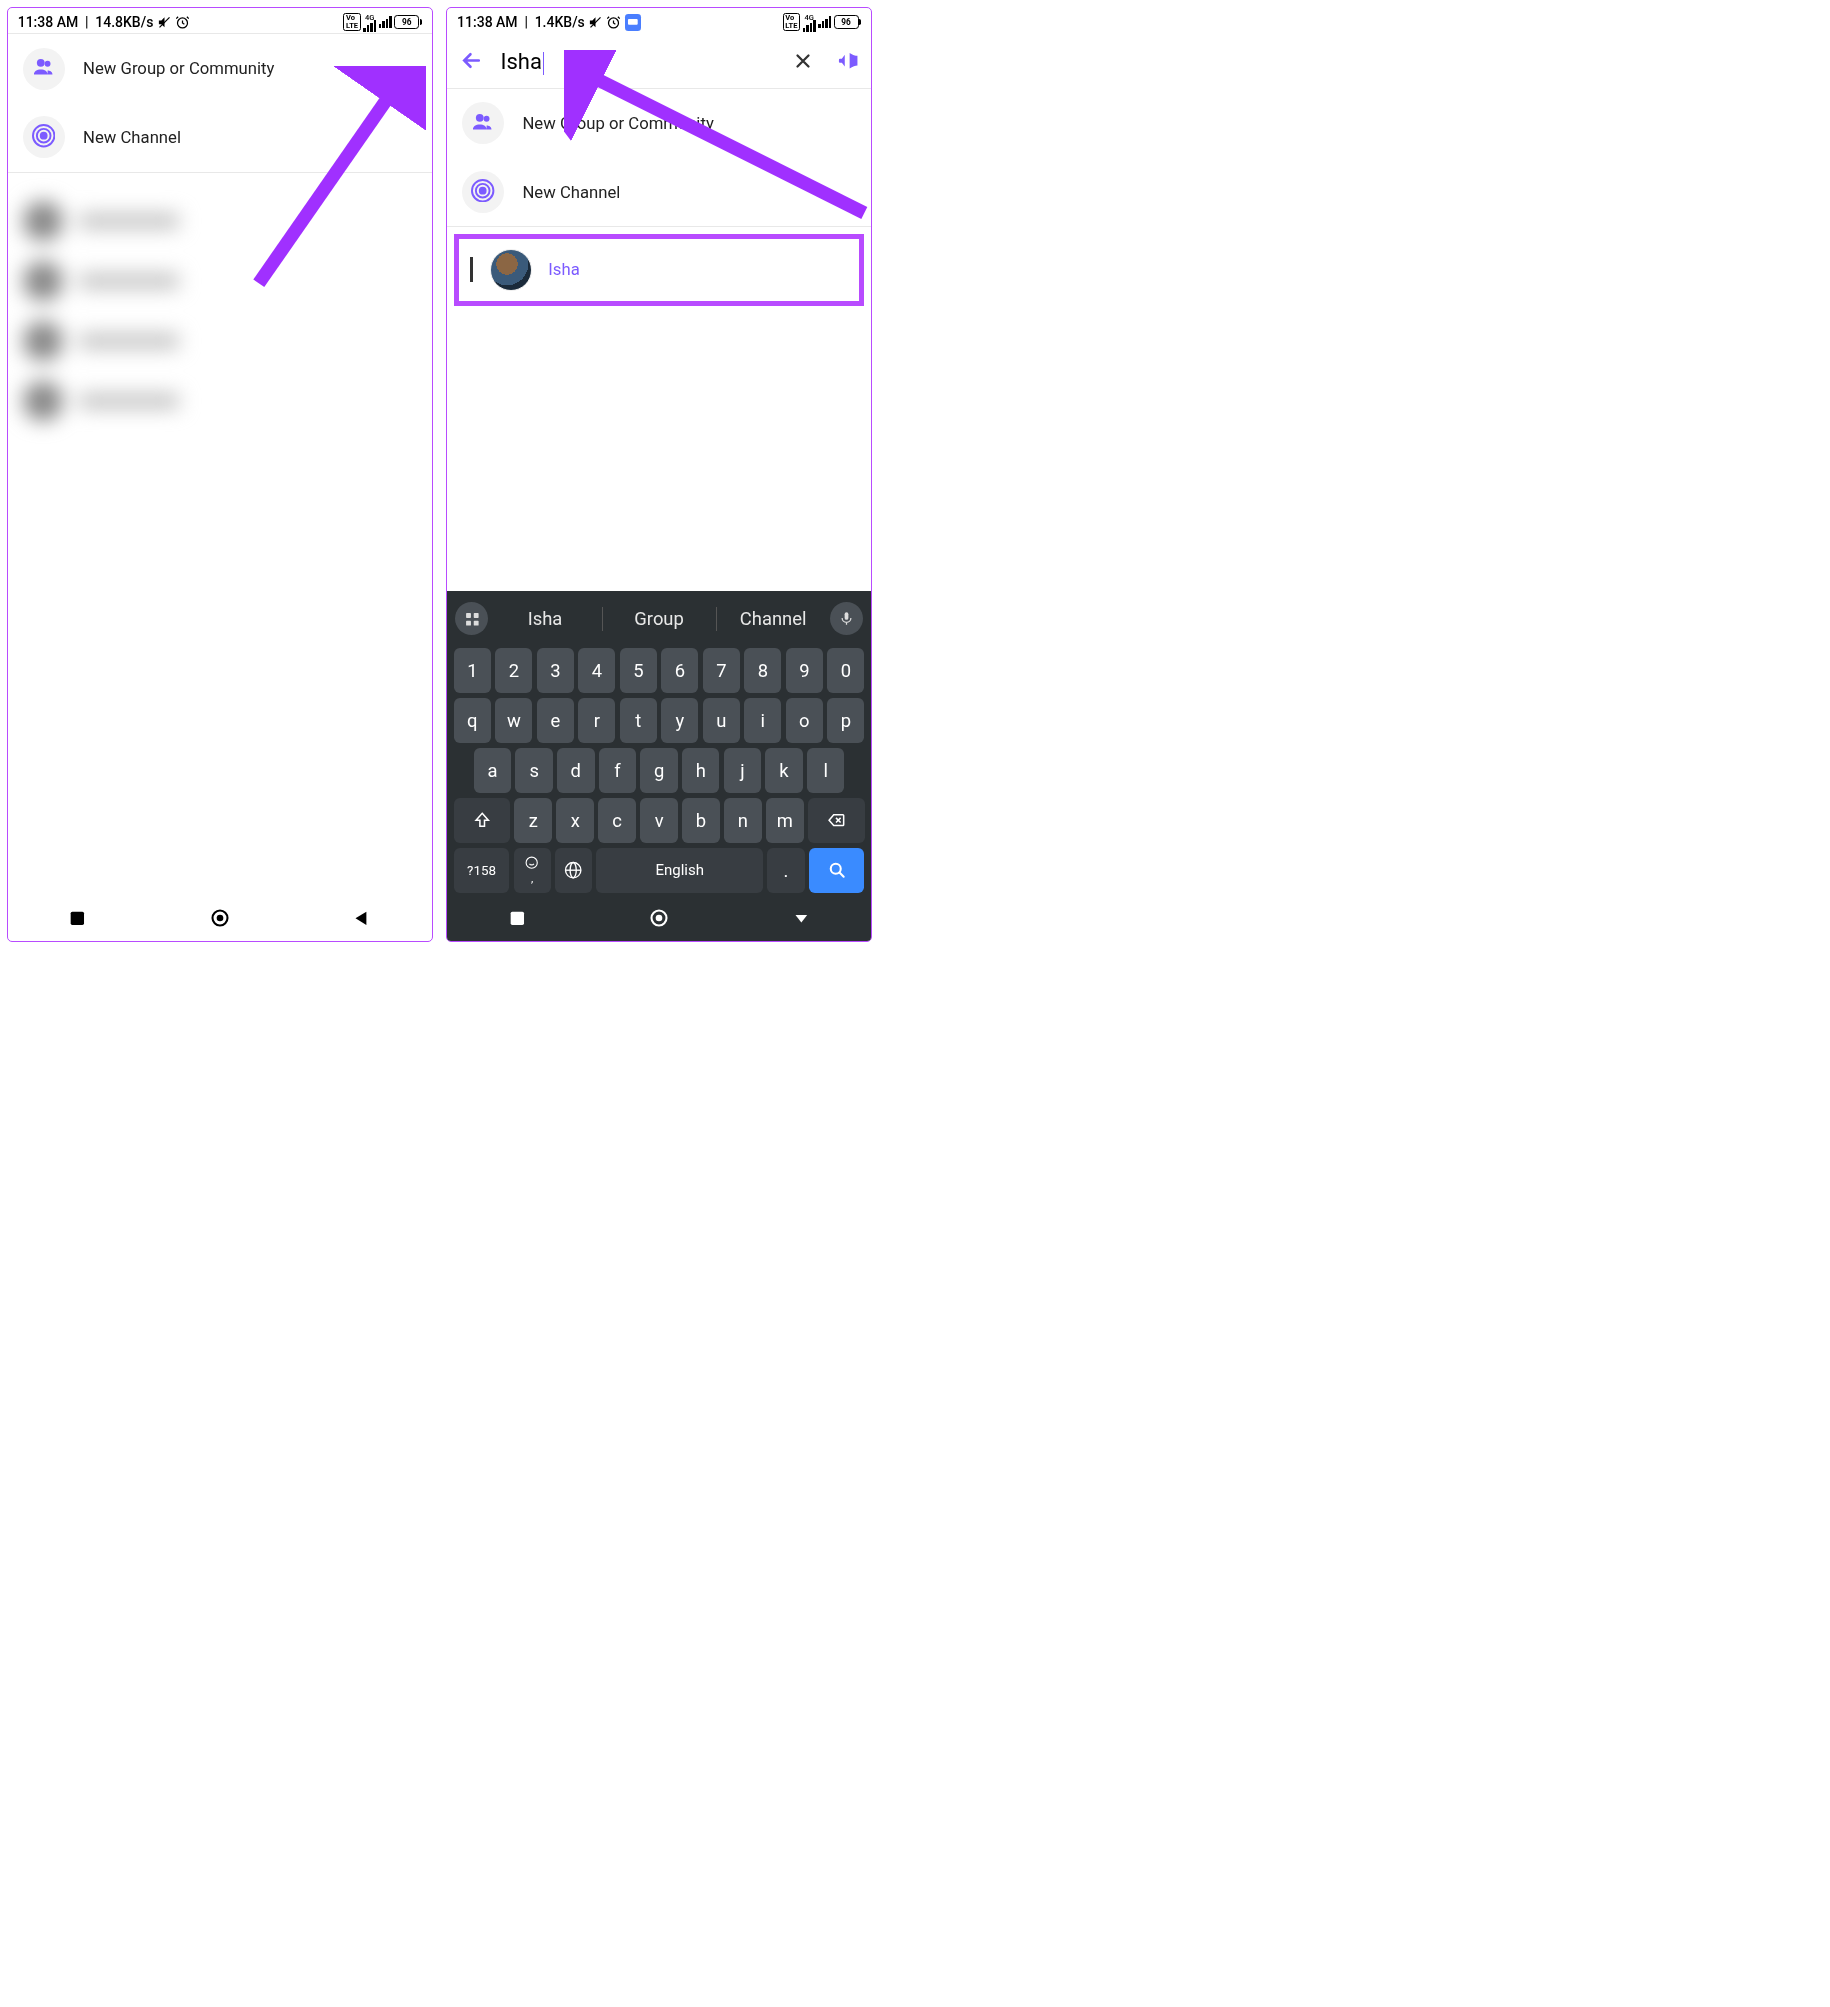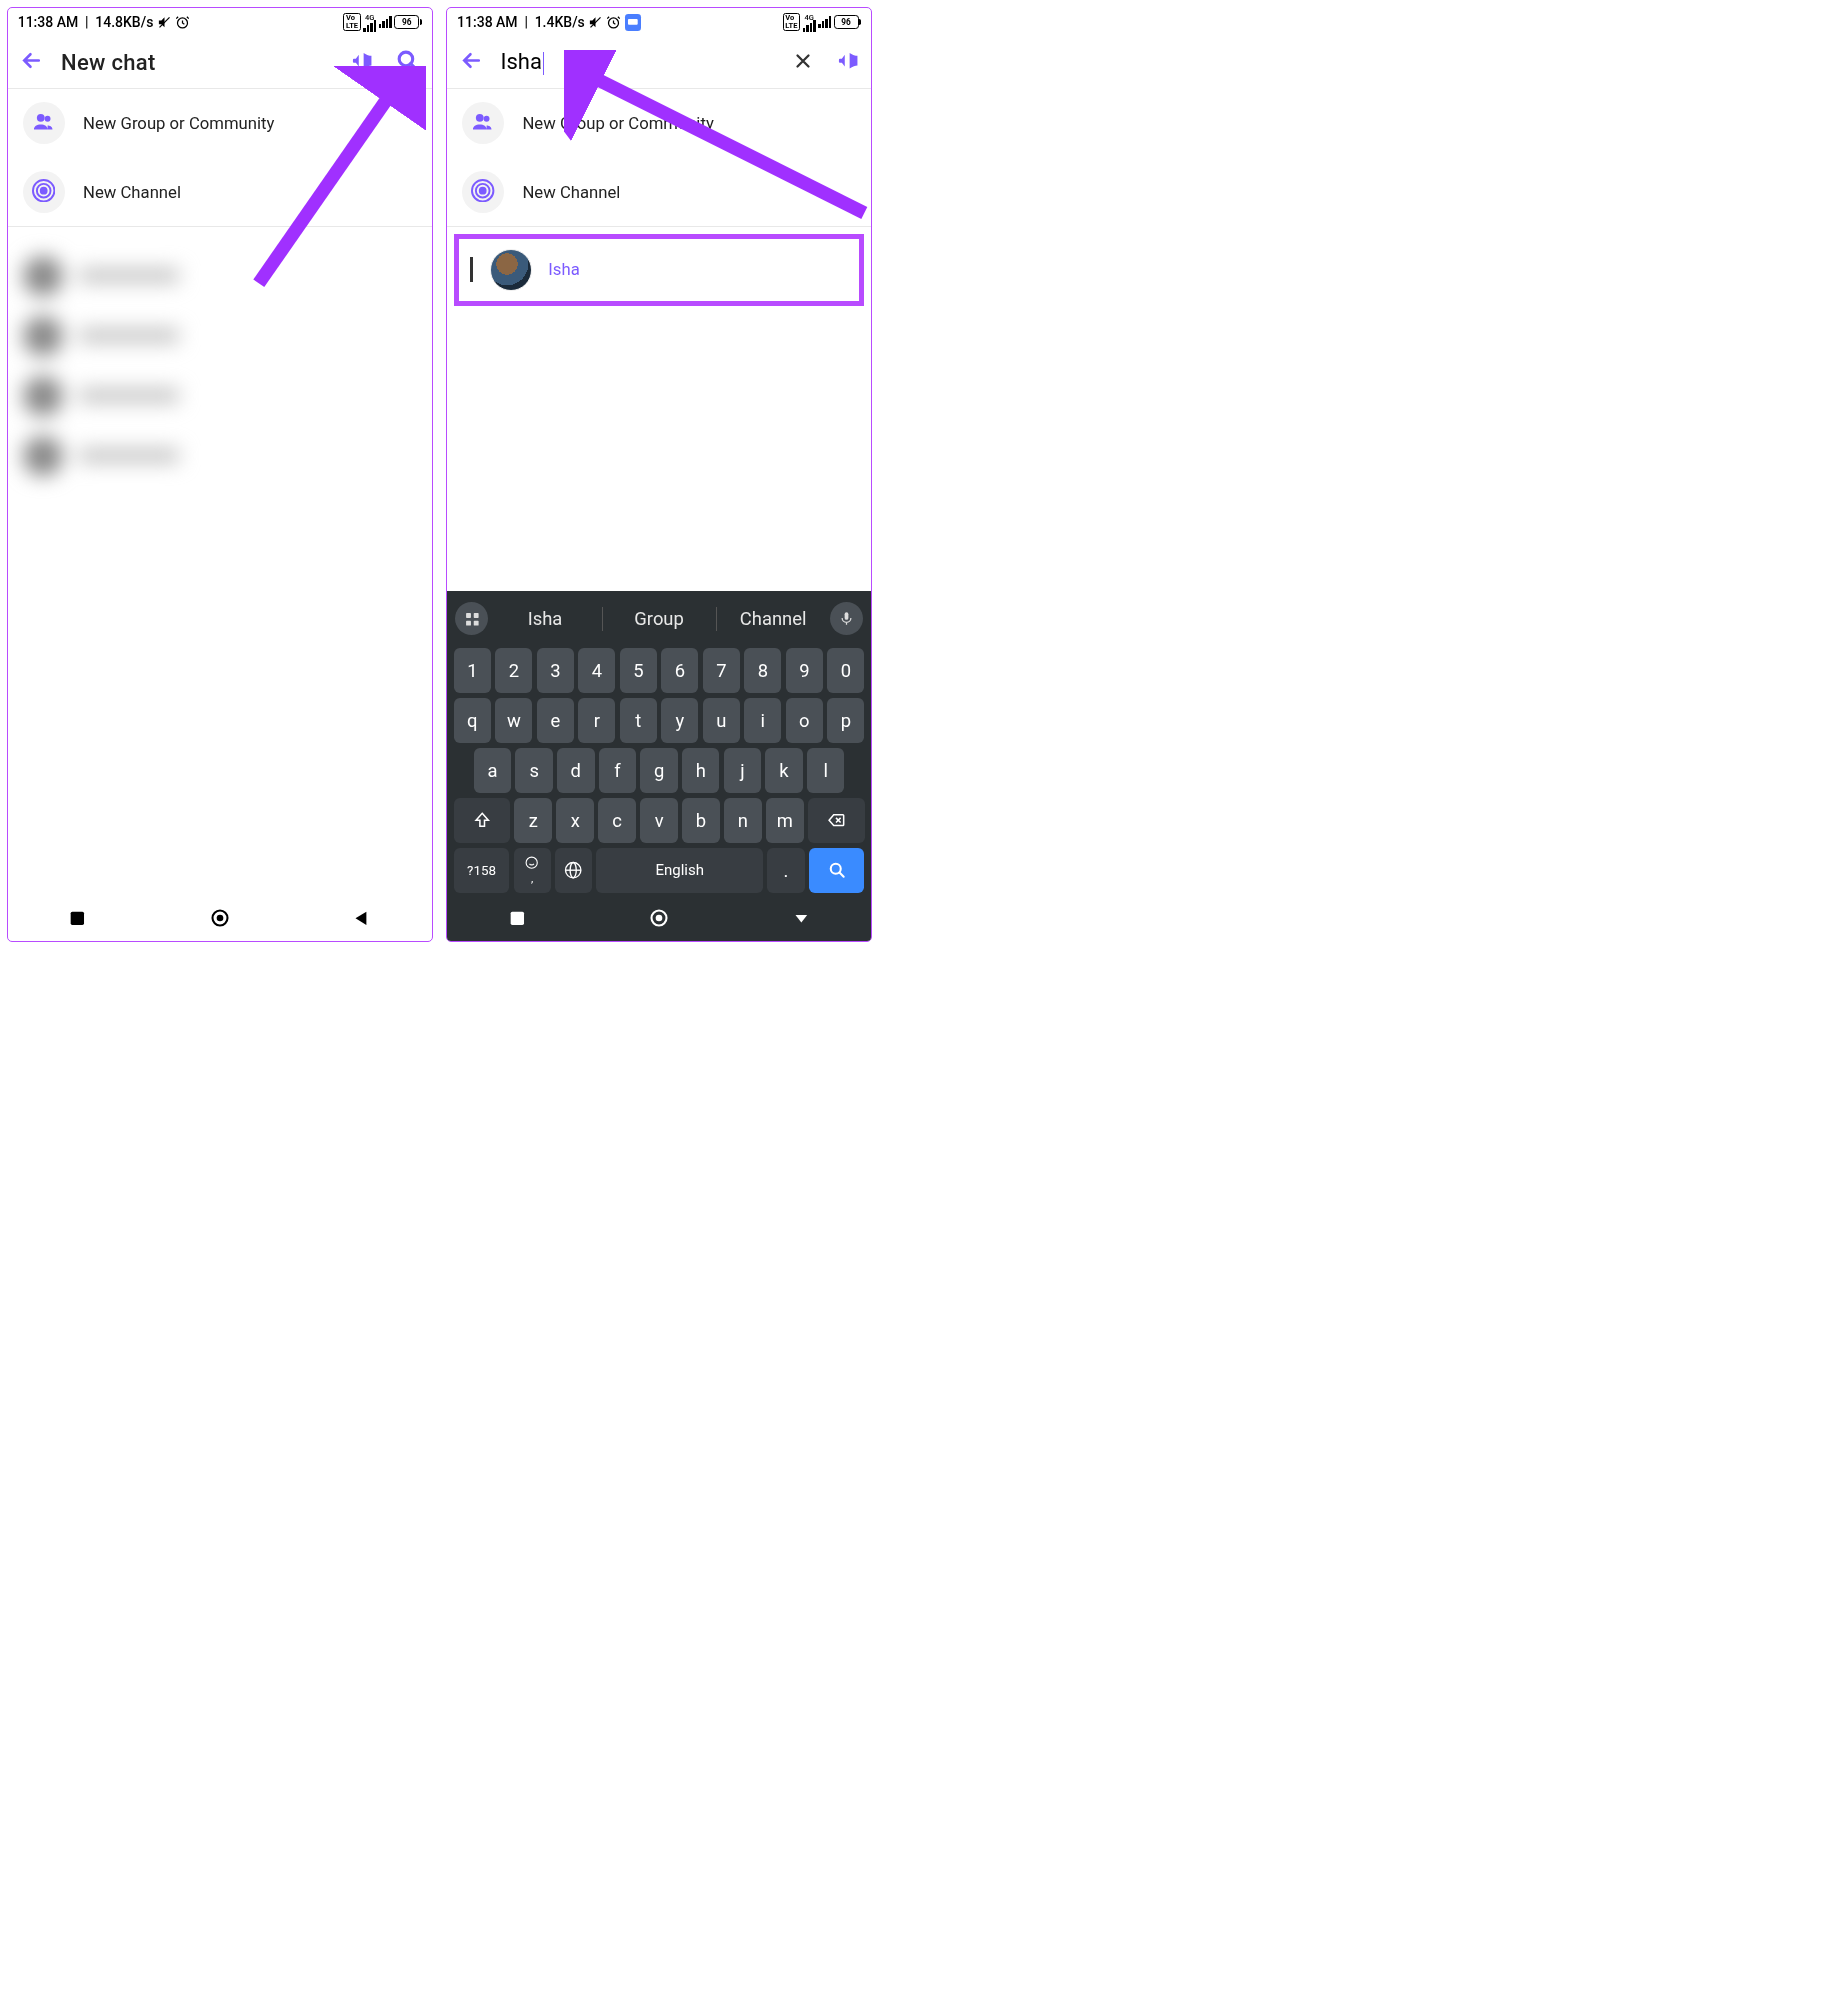--- a/index.html
+++ b/index.html
@@ -97,35 +97,20 @@
             <span></span>
           </span>
         </div>
       <span class="battery">
           <span class="battery-body">96</span>
           <span class="battery-tip"></span>
         </span>
     </div>
   </div>
 
-  <div class="app-bar">
-    <span class="back-arrow"><svg width="25" height="25" viewBox="0 0 24 24" fill="none" stroke="currentColor" stroke-width="2.5" stroke-linecap="round">
-          <path d="M19 12H5M11 18l-6-6 6-6"></path>
-        </svg></span>
-    <span class="app-title">New chat</span>
-    <div class="app-icons">
-      <span><svg width="23.4" height="23.4" viewBox="0 0 24 24" fill="currentColor">
-            <path d="M3 11v2a1 1 0 001 1h2l3 4v-12L6 10H4a1 1 0 00-1 1zm11-7v16c3-2 6-3 8-3V7c-2 0-5-1-8-3z"></path>
-          </svg></span>
-      <span><svg width="25" height="25" viewBox="0 0 24 24" fill="none" stroke="currentColor" stroke-width="3" stroke-linecap="round">
-            <circle cx="10.5" cy="10.5" r="6.5"></circle>
-            <path d="M20 20l-5-5"></path>
-          </svg></span>
-    </div>
-  </div>
   <div class="divider"></div>
 
   <div class="menu-item">
     <div class="menu-icon-circle">
         <span><svg width="23.4" height="23.4" viewBox="0 0 24 24" fill="currentColor">
             <circle cx="9" cy="8" r="4"></circle>
             <circle cx="16" cy="9" r="3"></circle>
             <path d="M2 20c0-3 3-5 7-5s7 2 7 5H2zm14-4c2 0 5 1 5 4h-5"></path>
           </svg></span>
       </div>

